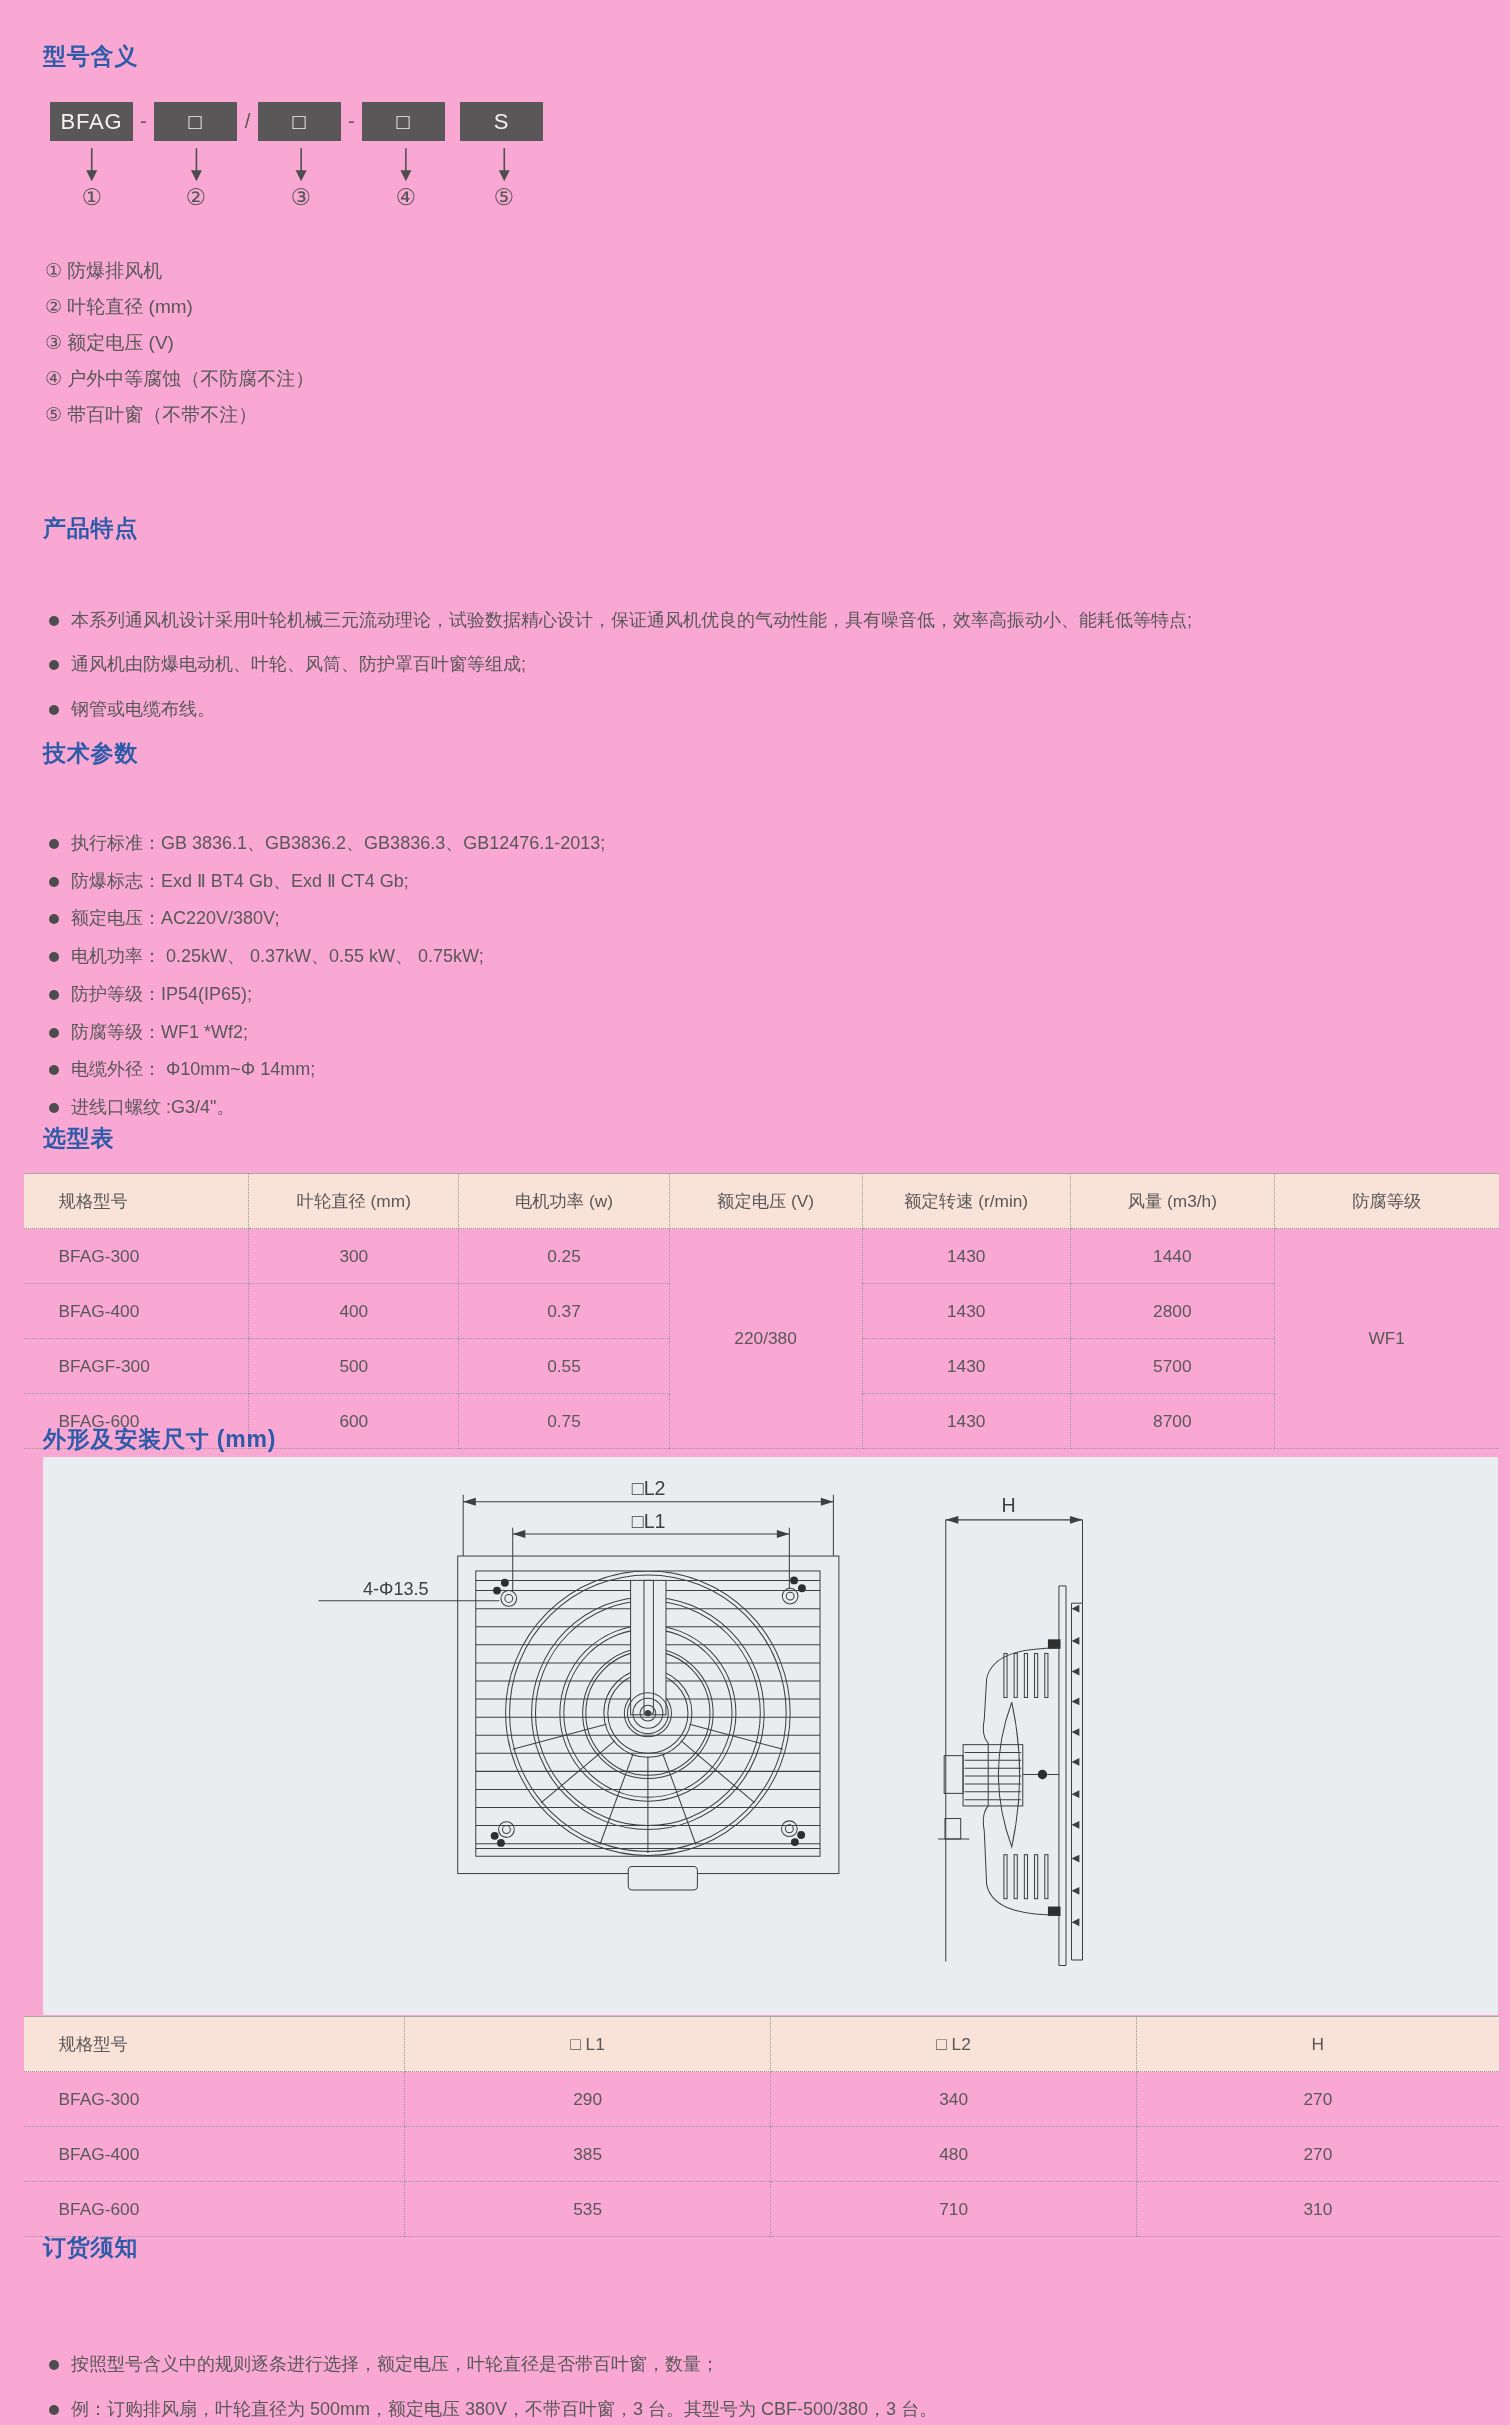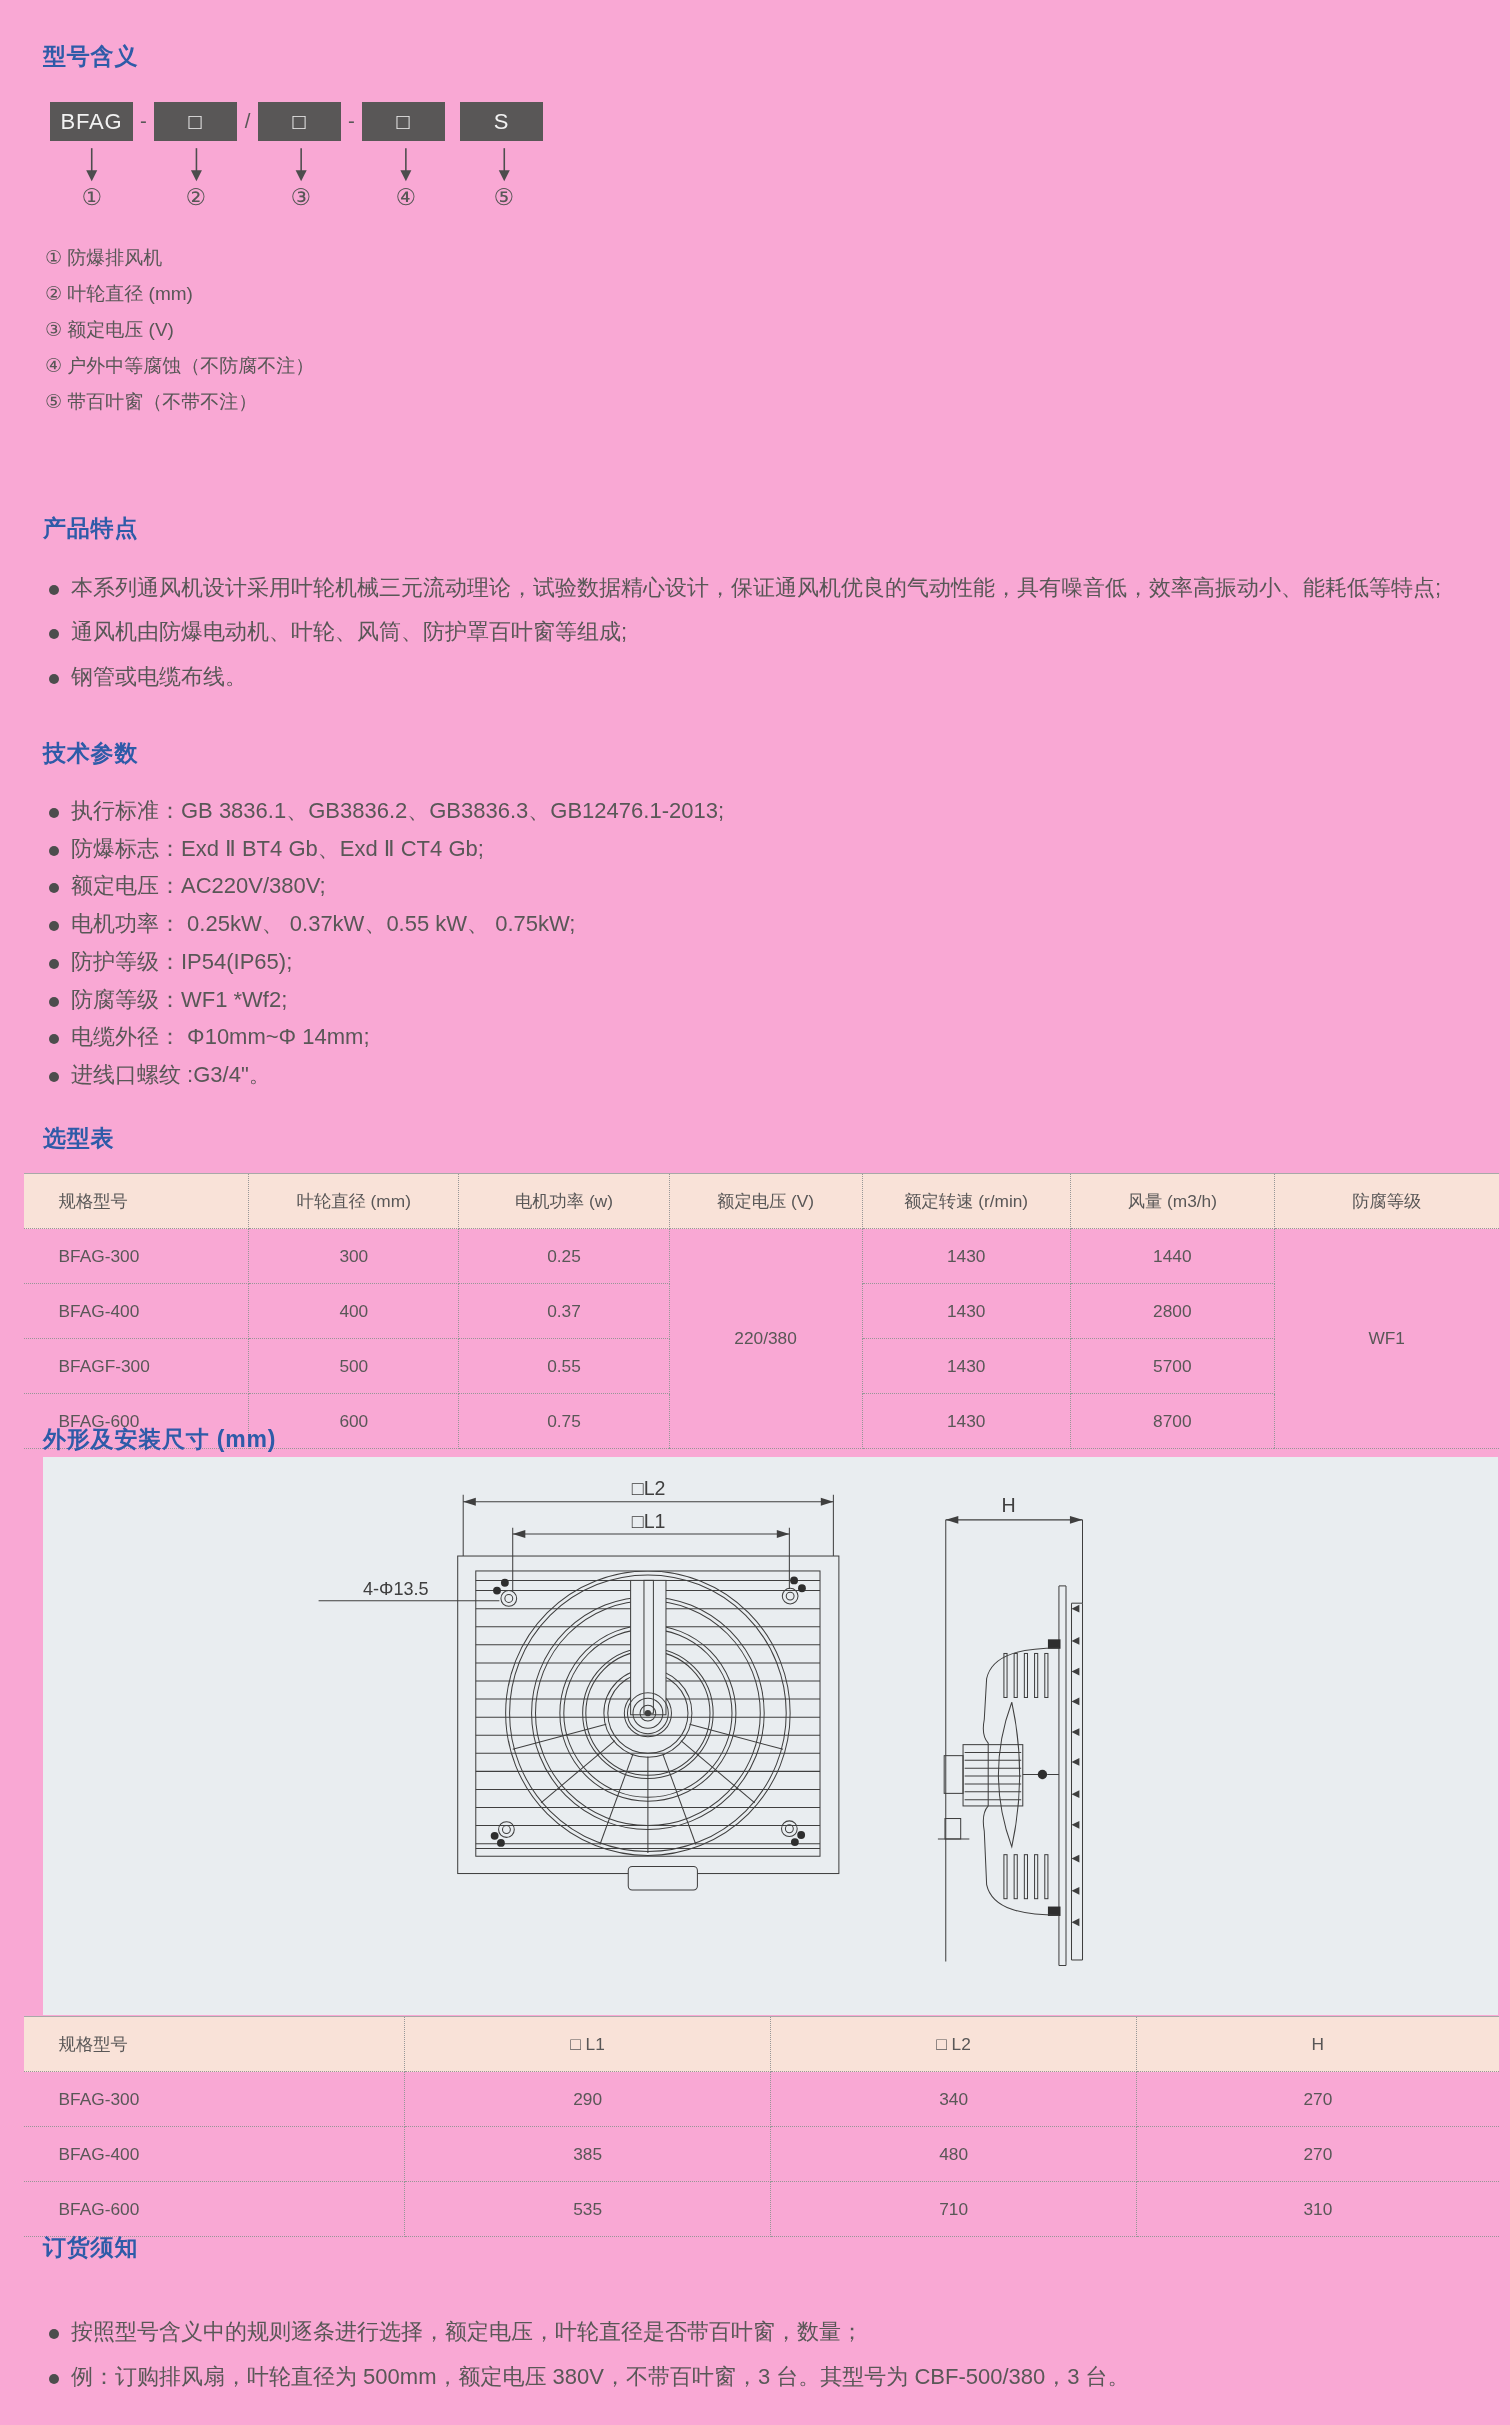--- a/index.html
+++ b/index.html
@@ -7,24 +7,24 @@
         font-family:"Liberation Sans","DejaVu Sans",sans-serif;color:#595757;}
   .section-title{position:absolute;left:43px;font-size:23px;font-weight:bold;color:#2e5ba8;letter-spacing:0.8px;white-space:nowrap;}
   
   .model-boxes{position:absolute;left:50px;top:101px;display:flex;align-items:center;height:41px;}
   .model-box{width:83px;height:39px;background:#595757;color:#f2f2f2;display:flex;align-items:center;justify-content:center;
              font-size:22px;letter-spacing:0.8px;}
   .model-sep{width:21px;text-align:center;font-size:20.4px;color:#595757;}
   .model-gap{width:15px;}
   .model-numbers{position:absolute;left:50px;top:184px;width:496px;height:31px;}
   .model-number{position:absolute;top:0;width:31px;margin-left:-15.7px;text-align:center;font-size:23px;color:#595757;}
-  .explanations{position:absolute;left:45px;top:245px;}
+  .explanations{position:absolute;left:45px;top:258px;}
   .explanation-line{height:36px;font-size:19px;color:#595757;white-space:nowrap;}
   
-  .bullet-line{position:absolute;left:49px;font-size:22px;color:#595757;white-space:nowrap;}
+  .bullet-line{position:absolute;left:49px;font-size:18px;color:#595757;white-space:nowrap;margin-top:35px;}
   .dot{display:inline-block;width:10.2px;height:10.2px;border-radius:50%;background:#4d4d4d;margin-right:11.8px;}
   
   .spec-table{position:absolute;left:23.6px;width:1475px;border-collapse:collapse;table-layout:fixed;
               border-top:1.6px solid #a8a8a8;font-size:17.3px;color:#595757;}
   .spec-table th{background:#f9e2d8;font-weight:normal;}
   .spec-table th,.spec-table td{height:38px;text-align:center;padding:8px;
               border-bottom:0.8px dotted #979797;border-right:0.8px dotted #979797;}
   .spec-table th:last-child,.spec-table td.last{border-right:none;}
   .spec-table .col-model{text-align:left;padding-left:35px;}
   

